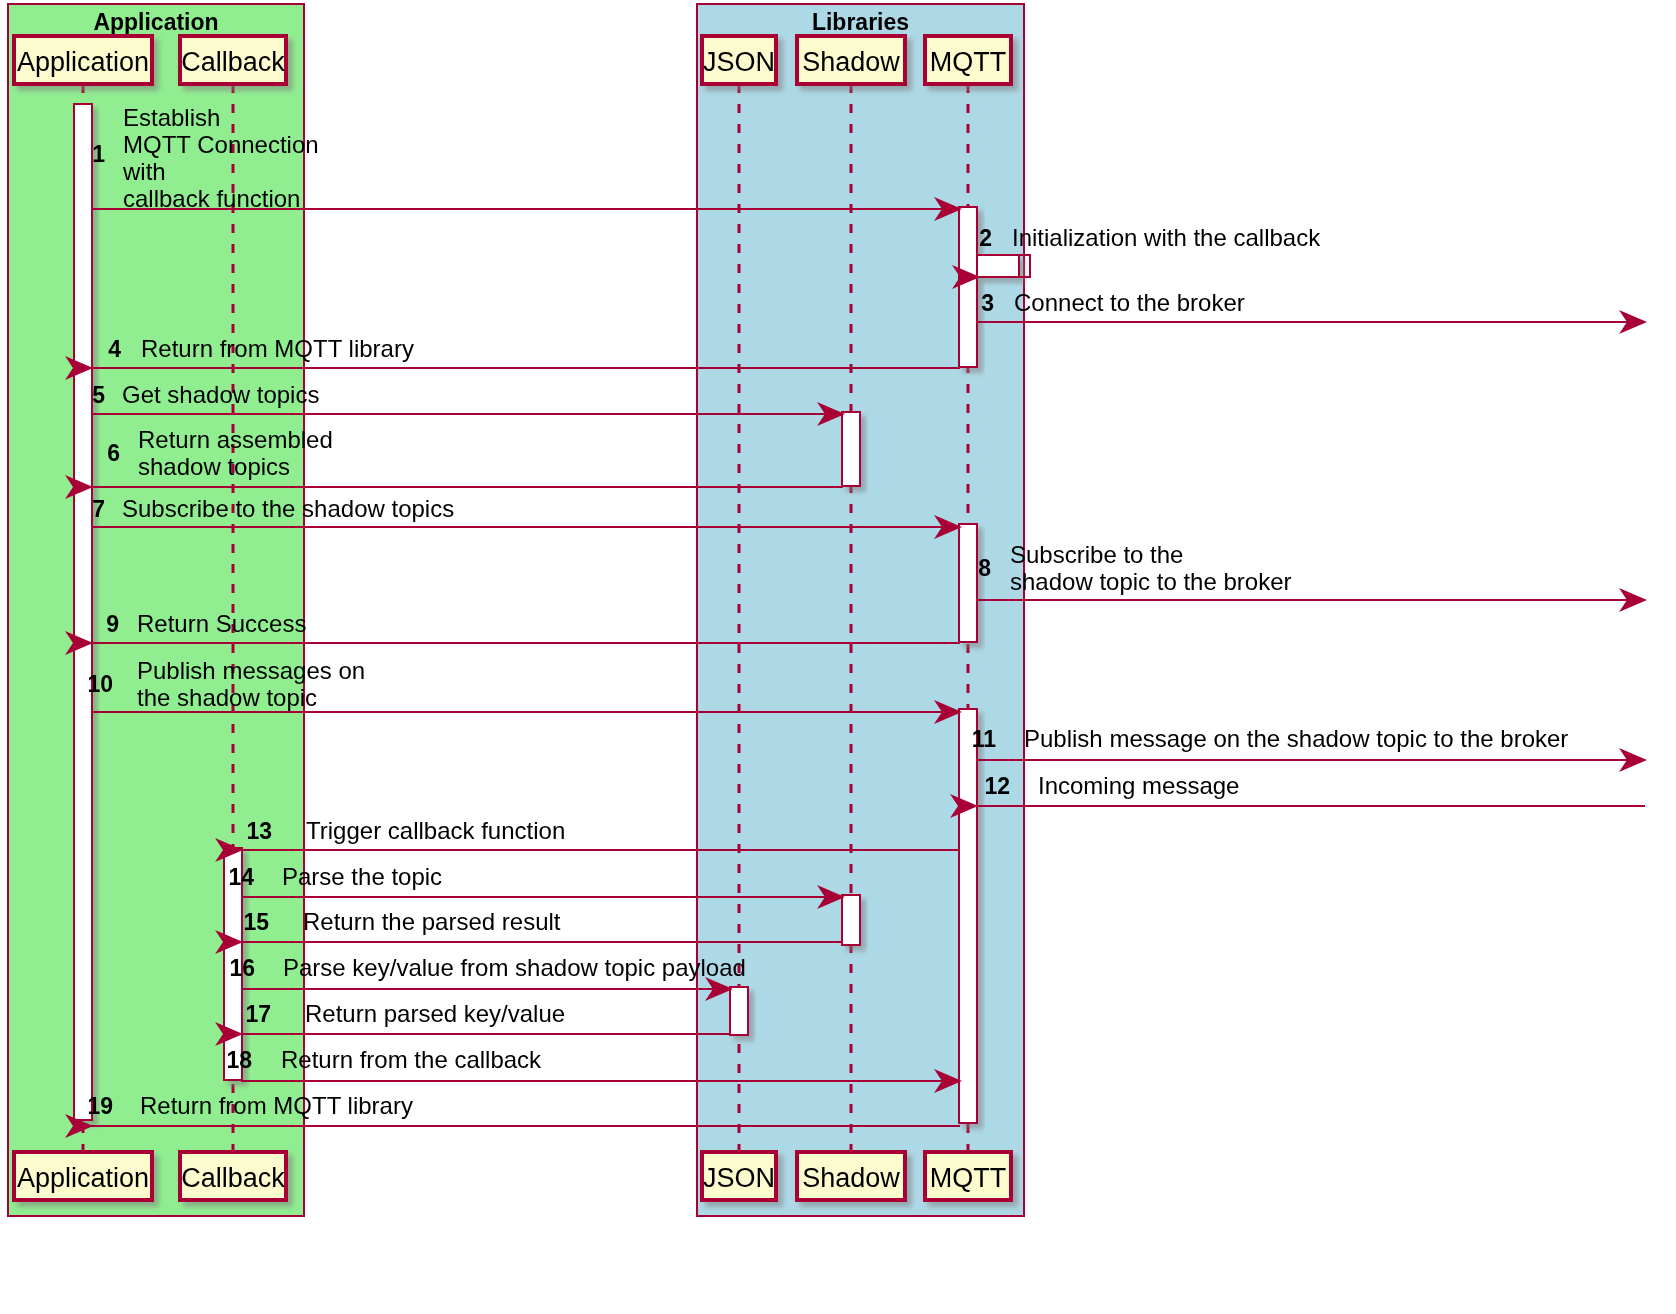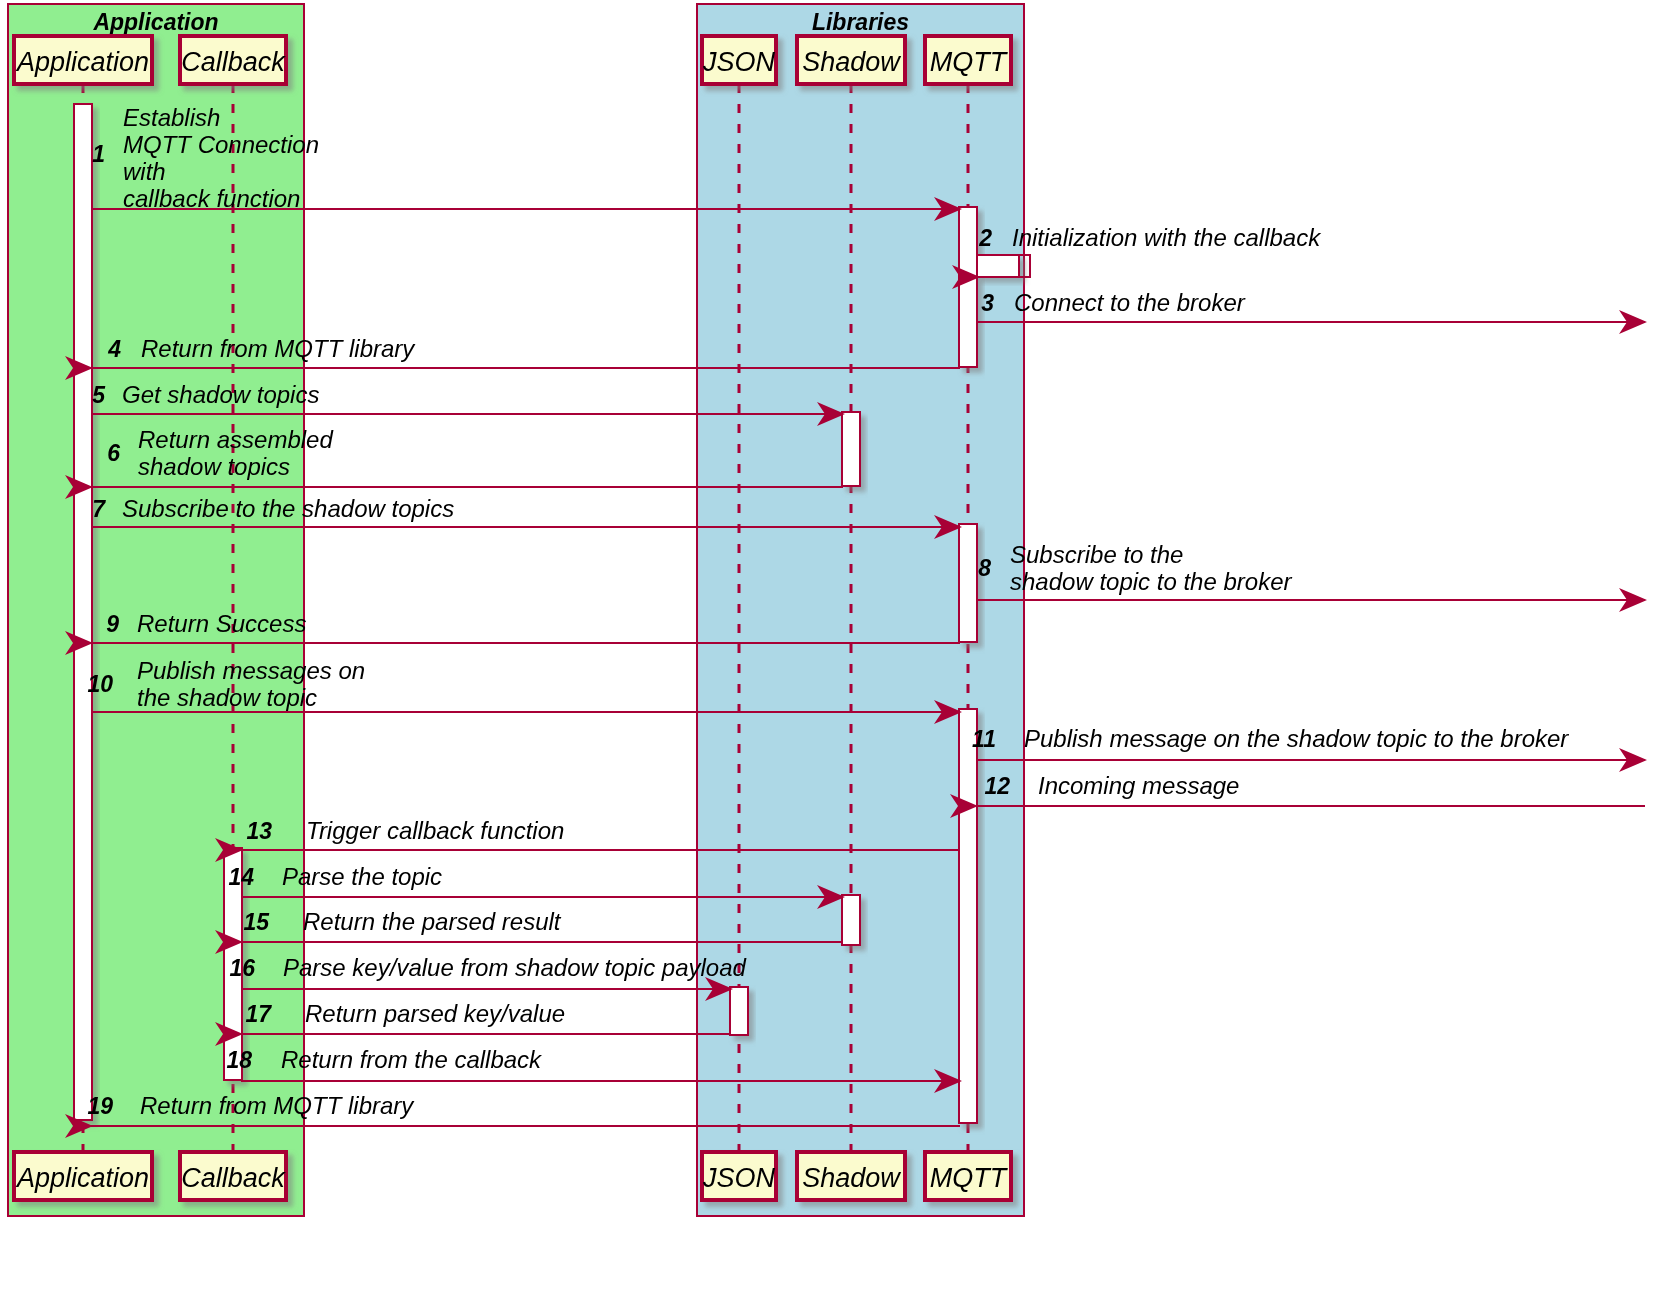--- a/index.html
+++ b/index.html
@@ -1,18 +1,18 @@
 <!DOCTYPE html>
 <html><head>
 <meta charset="utf-8">
 <style>
   html,body{margin:0;padding:0;background:#ffffff;}
   body{width:1676px;height:1314px;overflow:hidden;
        font-family:"Liberation Sans","DejaVu Sans",sans-serif;}
-  #diagram{position:relative;width:1676px;height:1314px;font-style:italic;}
+  #diagram{position:relative;width:1676px;height:1314px;}
   svg{display:block;}
   .grp-title{font-size:23px;font-weight:bold;fill:#000;}
   .part-label{font-size:27px;fill:#000;}
   .msg-num{font-size:23px;font-weight:bold;fill:#000;}
   .msg-txt{font-size:24px;fill:#000;}
 </style>
 </head>
 <body>
 
 <div id="diagram">

